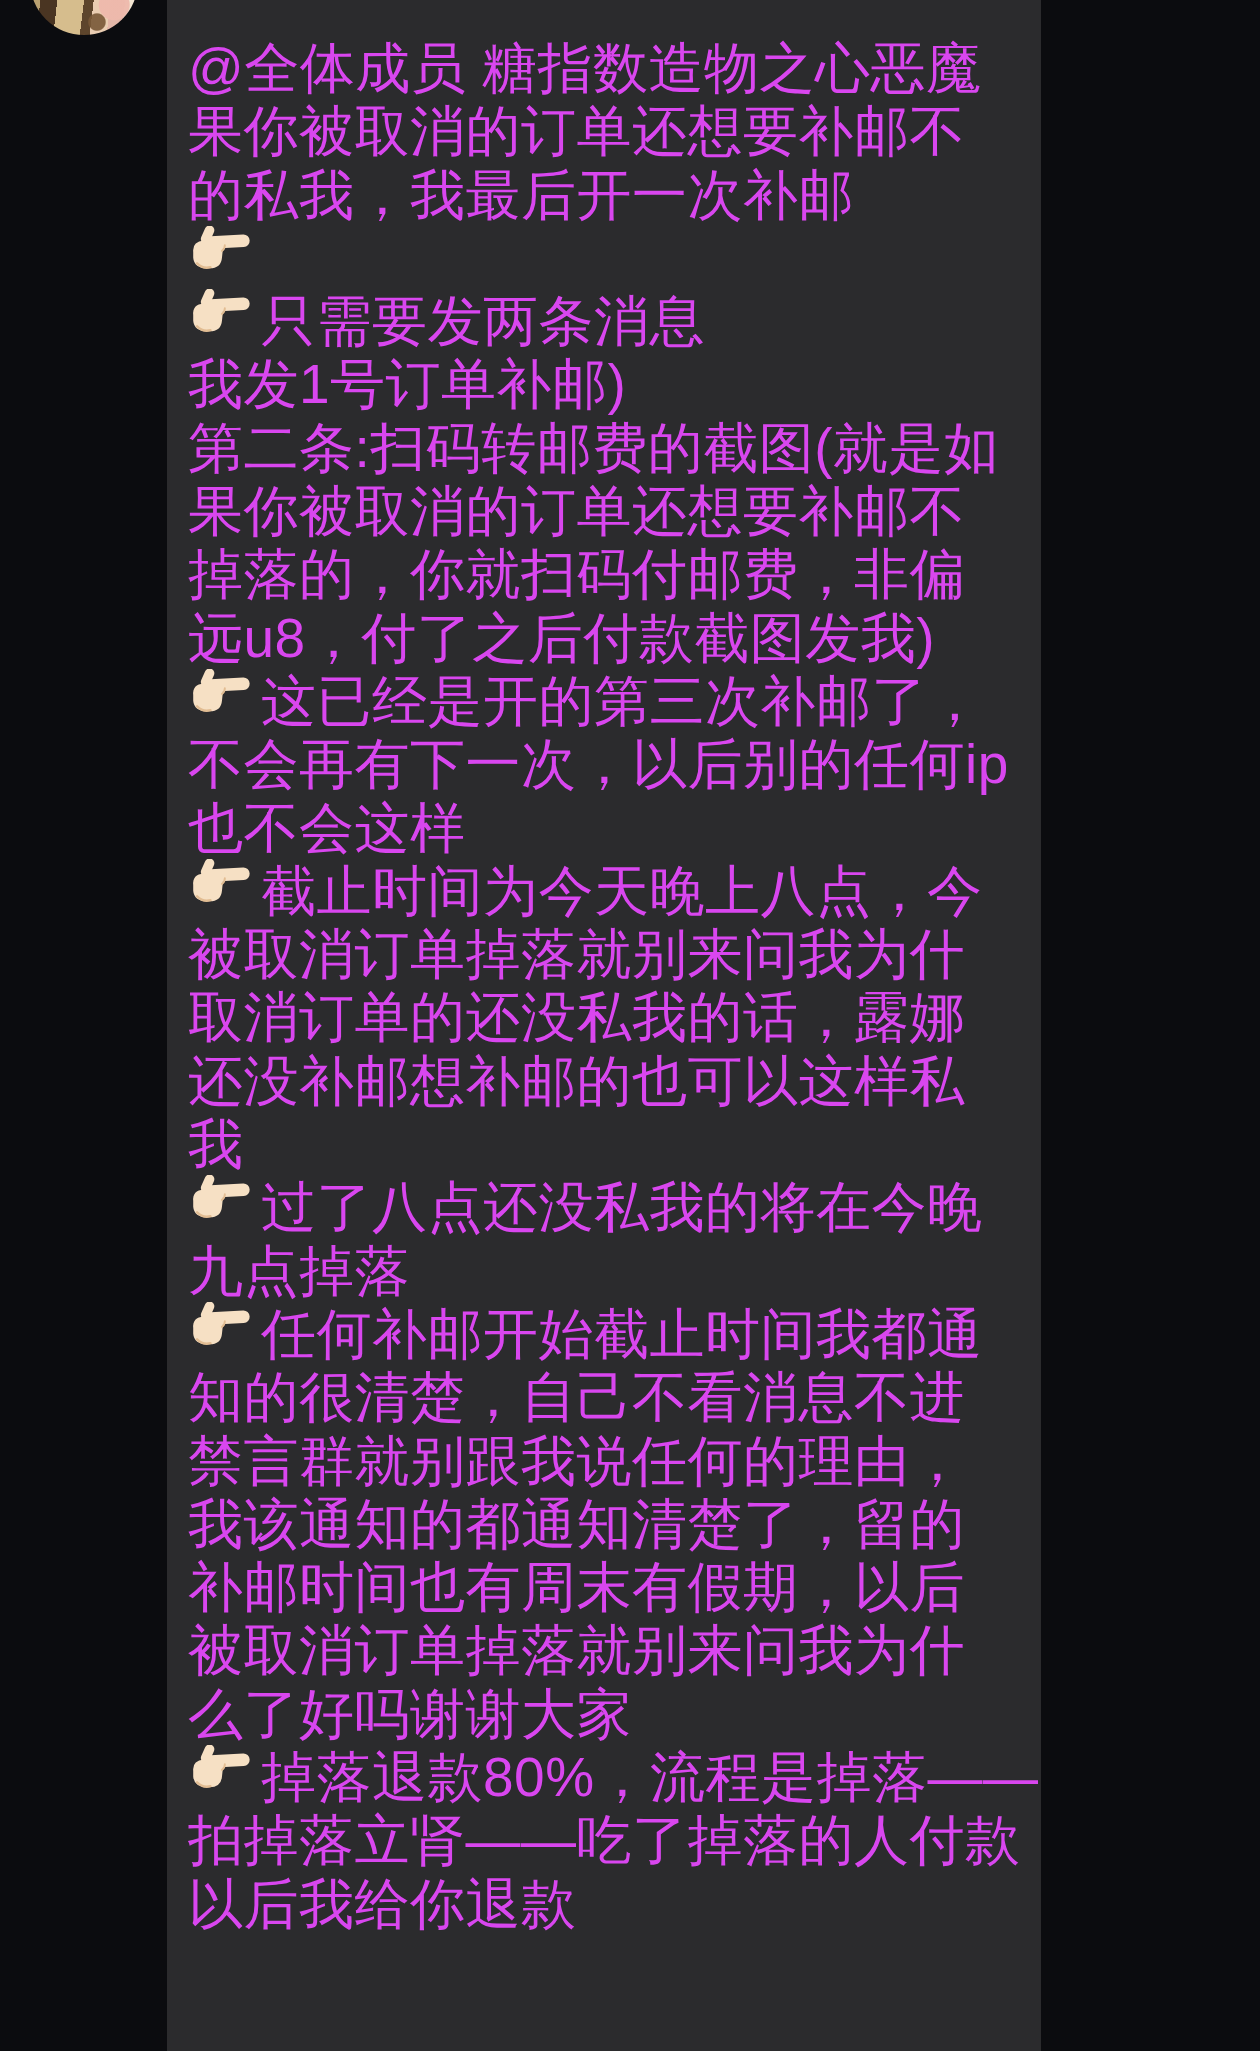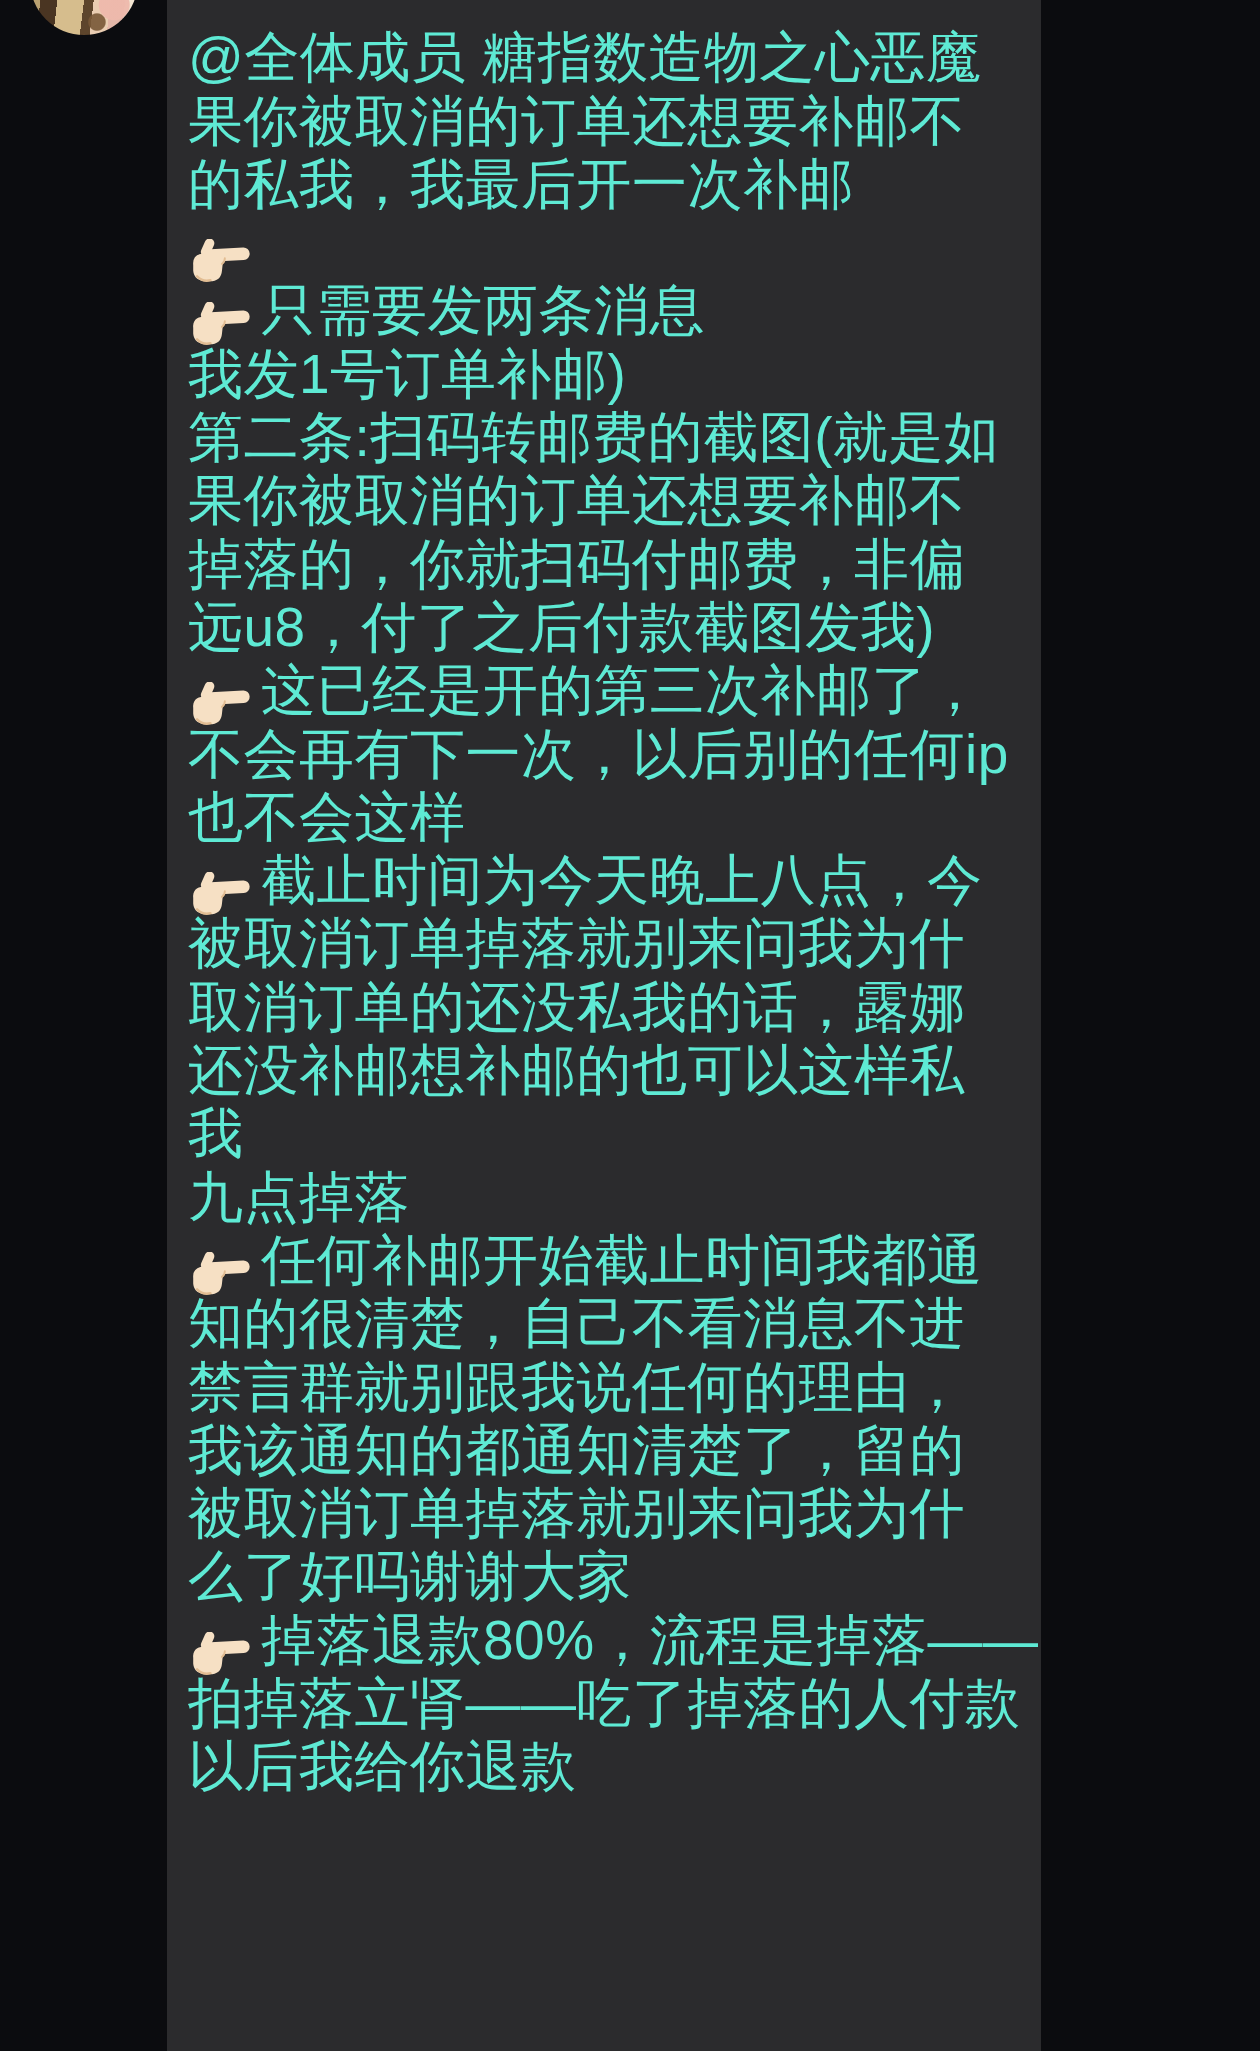--- a/index.html
+++ b/index.html
@@ -26,24 +26,24 @@
     position:absolute;
     left:167px;top:-44px;
     width:874px;height:2140px;
     box-sizing:border-box;
     background:#2b2b2d;
     border-radius:22px;
     padding:76px 50px 30px 21px;
   }
   .line{
     display:flex;
-    align-items:flex-end;
+    align-items:flex-start;
     height:63.3px;
     font-size:55px;
-    color:#5eead4;
+    color:#d946ef;
     letter-spacing:0.5px;
     white-space:pre;
   }
   .hand{
     width:66px;height:46px;
     flex:0 0 auto;
     margin-right:7px;
     margin-top:4px;
   }
   .defs{position:absolute;width:0;height:0;overflow:hidden;}
@@ -86,27 +86,31 @@
         </svg><span>这已经是开的第三次补邮了，</span></div>
     <div class="line"><span>不会再有下一次，以后别的任何ip</span></div>
     <div class="line"><span>也不会这样</span></div>
     <div class="line"><svg class="hand">
           <use href="#hand"></use>
         </svg><span>截止时间为今天晚上八点，今</span></div>
     <div class="line"><span>被取消订单掉落就别来问我为什</span></div>
     <div class="line"><span>取消订单的还没私我的话，露娜</span></div>
     <div class="line"><span>还没补邮想补邮的也可以这样私</span></div>
     <div class="line"><span>我</span></div>
+    <div class="line"><svg class="hand">
+          <use href="#hand"></use>
+        </svg><span>过了八点还没私我的将在今晚</span></div>
     <div class="line"><span>九点掉落</span></div>
     <div class="line"><svg class="hand">
           <use href="#hand"></use>
         </svg><span>任何补邮开始截止时间我都通</span></div>
     <div class="line"><span>知的很清楚，自己不看消息不进</span></div>
     <div class="line"><span>禁言群就别跟我说任何的理由，</span></div>
     <div class="line"><span>我该通知的都通知清楚了，留的</span></div>
+    <div class="line"><span>补邮时间也有周末有假期，以后</span></div>
     <div class="line"><span>被取消订单掉落就别来问我为什</span></div>
     <div class="line"><span>么了好吗谢谢大家</span></div>
     <div class="line"><svg class="hand">
           <use href="#hand"></use>
         </svg><span>掉落退款80%，流程是掉落——</span></div>
     <div class="line"><span>拍掉落立肾——吃了掉落的人付款</span></div>
     <div class="line"><span>以后我给你退款</span></div>
 
   </div>
 </div>

